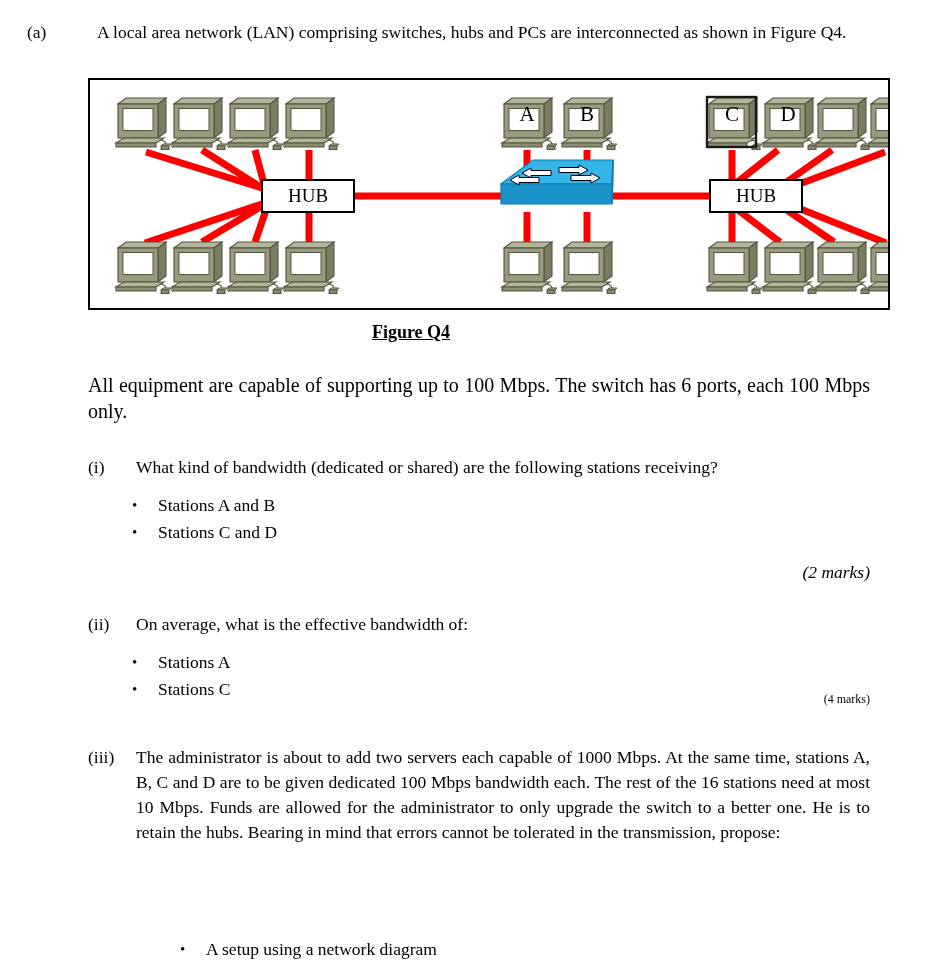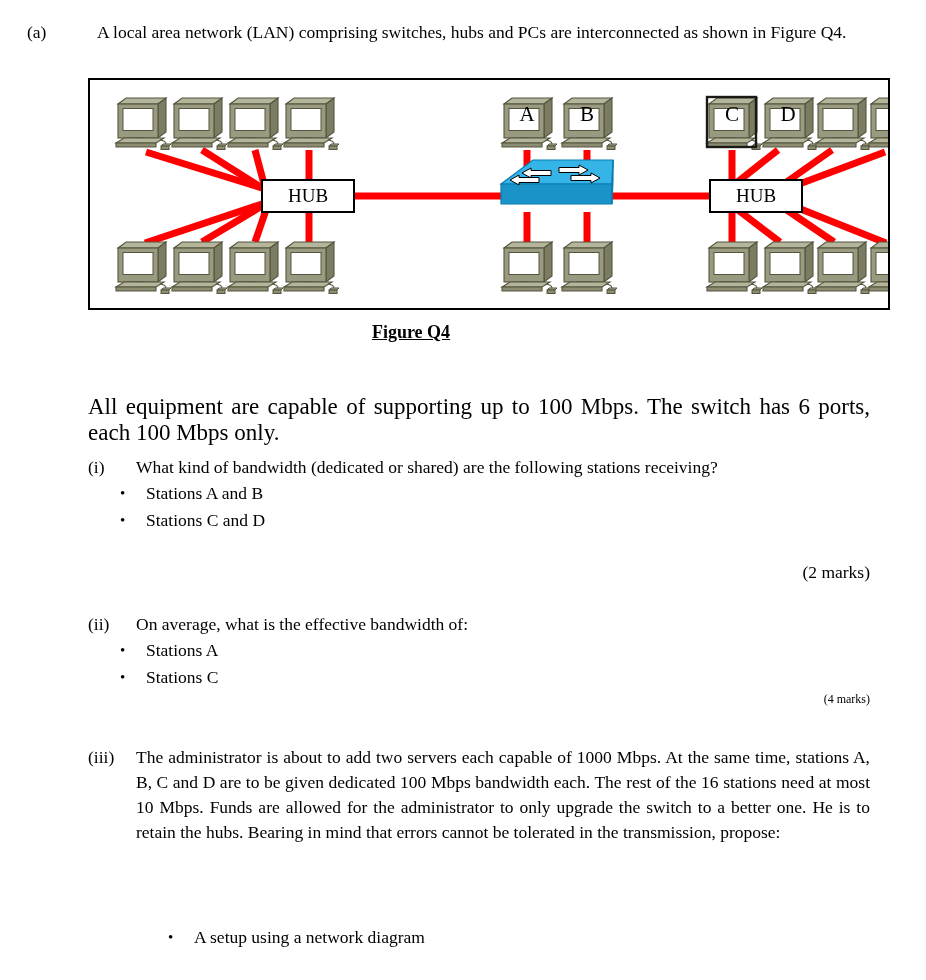--- a/index.html
+++ b/index.html
@@ -64,48 +64,48 @@
     left:0; top:322px; width:822px;
     text-align:center;
     font-size:18px;
     font-weight:bold;
     text-decoration:underline;
   }
 
   
   #para-all{
     position:absolute;
-    left:88px; top:394px; width:782px;
-    font-size:23px;line-height:26px;
+    left:88px; top:372px; width:782px;
+    font-size:20px;line-height:26px;
     text-align:justify;
   }
 
   #sec-i{ position:absolute; left:88px; top:455px; width:782px;}
   #sec-ii{ position:absolute; left:88px; top:612px; width:782px;}
   #sec-iii{position:absolute; left:88px; top:745px; width:782px;}
 
   #sec-i .qlabel,#sec-ii .qlabel,#sec-iii .qlabel{width:48px;}
 
   ul.bullets{
     list-style:none;
-    margin:0;padding:0;font-family:Liberation Serif, serif;
+    margin:12px;padding:0;font-family:Liberation Serif, serif;
   }
   ul.bullets li{
     position:relative;
     padding-left:58px;
     font-size:17.5px;
     line-height:27px;
   }
   ul.bullets li::before{
     content:"\2022";
     position:absolute;
     left:32px; top:0;
     font-size:15px;
   }
-  #marks-1{position:absolute; left:88px; top:562px; width:782px;text-align:right;font-size:17.5px;}
+  #marks-1{position:absolute; left:88px; top:562px; width:782px;text-align:right;font-size:17.5px;font-style:italic;}
   #marks-2{position:absolute; left:88px; top:692px; width:782px;text-align:right;font-size:12px;}
 
   #final-bullets{
     position:absolute;
     left:88px; top:924px; width:782px;
   }
   #final-bullets li{padding-left:106px;}
   #final-bullets li::before{left:80px;}
 </style>
 </head>

